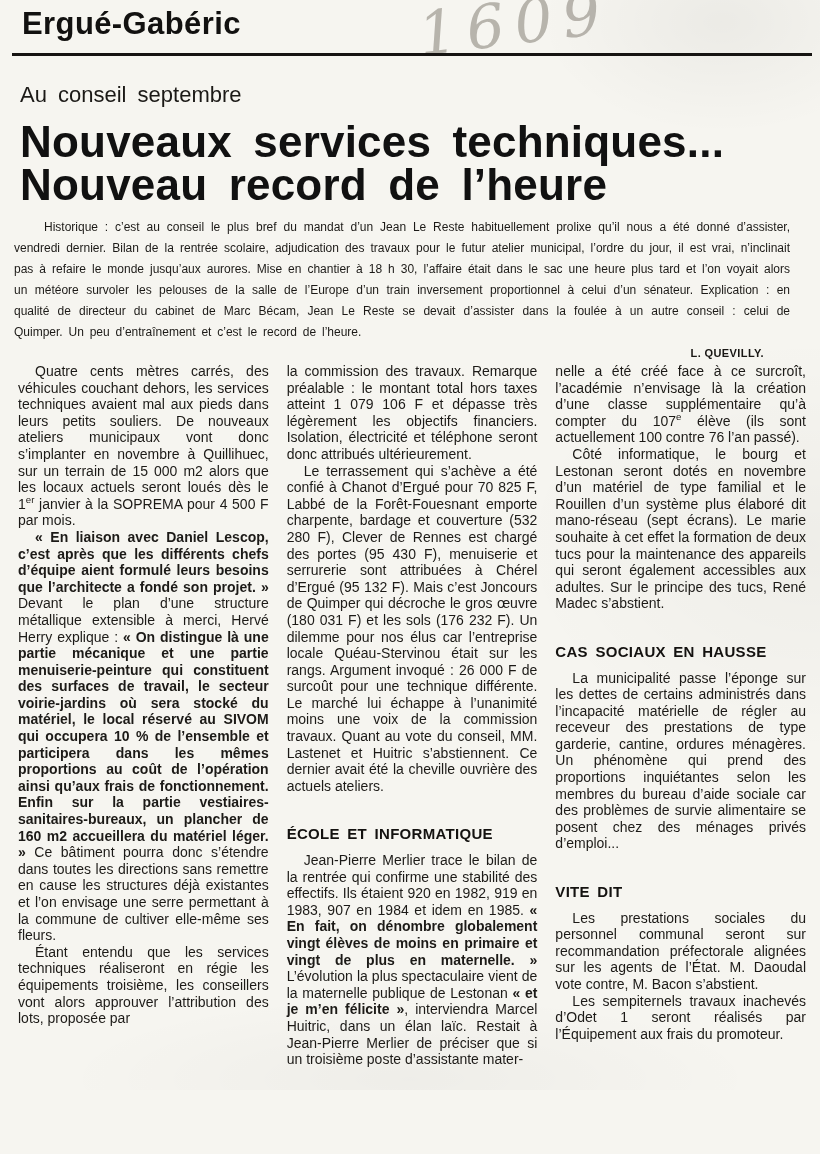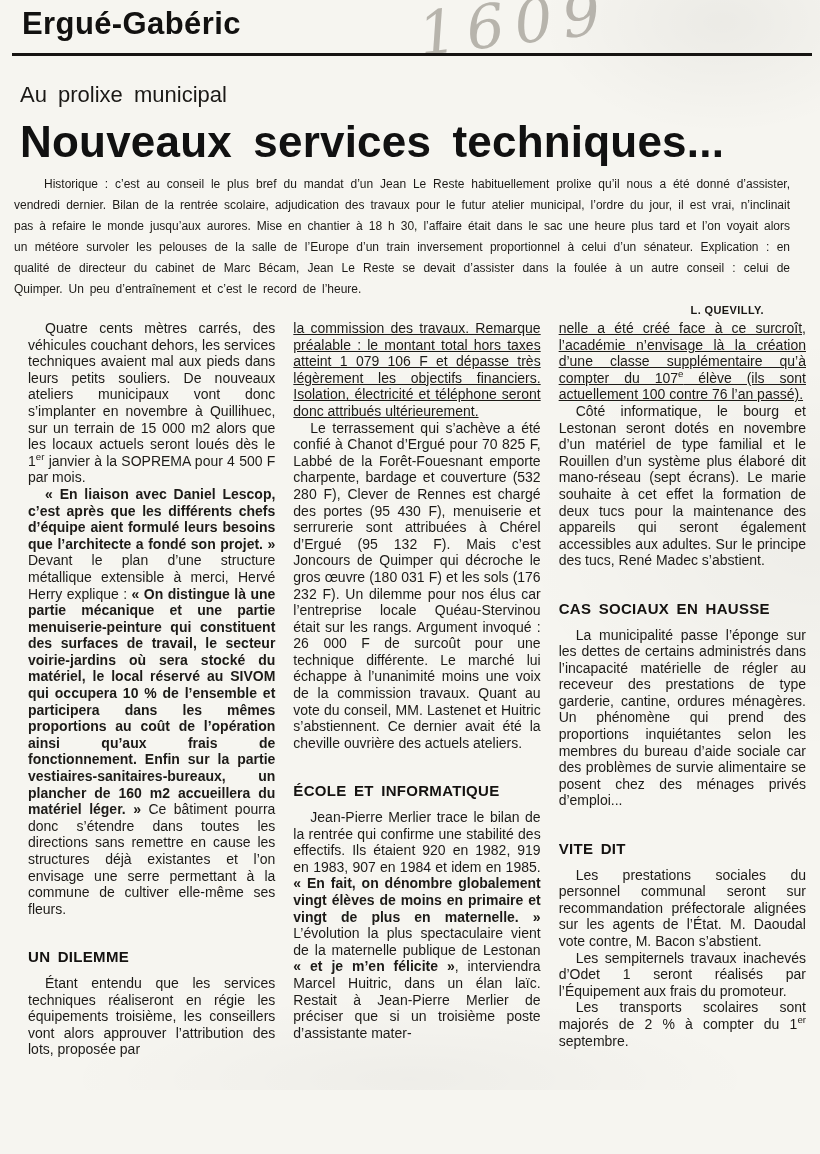--- a/index.html
+++ b/index.html
@@ -45,73 +45,72 @@
     margin:11px 30px 0 14px;
     font-size:12px;line-height:21px;text-align:justify;
     text-indent:30px;word-spacing:2.5px;color:#1c1a17;
   }
   .byline{
     margin:4px 56px 0 0;
     text-align:right;font-size:11px;font-weight:bold;letter-spacing:0.4px;
   }
   .columns{
     display:flex;gap:18px;
-    padding:4px 14px 0 28px;
+    padding:4px 14px 0 18px;
     font-size:14px;line-height:16.6px;
   }
   .col{flex:1 1 0;min-width:0;text-align:justify;color:#1c1a17;}
   .col p{margin:0;text-indent:17px;}
-  .col p.flush{text-indent:0;text-decoration:underline;}
+  .col p.flush{text-indent:0;}
   .col h3{
     font-size:15px;font-weight:bold;letter-spacing:0.3px;word-spacing:3px;
     margin:32px 0 9px 0;text-align:left;color:#141210;
   }
   .b{font-weight:bold;margin-top:24px;}
   sup{font-size:69%;line-height:0;vertical-align:super;}
 </style>
 </head>
 <body>
 
 <div class="page">
 
   <h1 class="section-title">Ergué-Gabéric</h1>
   <div class="handwritten">1609</div>
   <div class="rule"></div>
 
-  <div class="kicker">Au prolixe municipal</div>
+  <div class="kicker">Au conseil septembre</div>
 
   <h2 class="headline">
     <span>Nouveaux services techniques...</span><br>
+    <span>Nouveau record de l’heure</span>
   </h2>
 
   <p class="lede">Historique : c’est au conseil le plus bref du mandat d’un Jean Le Reste habituellement prolixe qu’il nous a été donné d’assister, vendredi dernier. Bilan de la rentrée scolaire, adjudication des travaux pour le futur atelier municipal, l’ordre du jour, il est vrai, n’inclinait pas à refaire le monde jusqu’aux aurores. Mise en chantier à 18 h 30, l’affaire était dans le sac une heure plus tard et l’on voyait alors un météore survoler les pelouses de la salle de l’Europe d’un train inversement proportionnel à celui d’un sénateur. Explication : en qualité de directeur du cabinet de Marc Bécam, Jean Le Reste se devait d’assister dans la foulée à un autre conseil : celui de Quimper. Un peu d’entraînement et c’est le record de l’heure.</p>
 
   <div class="byline">L. QUEVILLY.</div>
 
   <div class="columns">
 
     <div class="col">
       <p><span>Quatre cents mètres carrés, des véhicules couchant dehors, les services techniques avaient mal aux pieds dans leurs petits souliers. De nouveaux ateliers municipaux vont donc s’implanter en novembre à Quillihuec, sur un terrain de 15 000 m2 alors que les locaux actuels seront loués dès le 1</span><sup>er</sup><span> janvier à la SOPREMA pour 4 500 F par mois.</span></p>
       <p><span class="b">« En liaison avec Daniel Lescop, c’est après que les différents chefs d’équipe aient formulé leurs besoins que l’architecte a fondé son projet. » </span><span>Devant le plan d’une structure métallique extensible à merci, Hervé Herry explique : </span><span class="b">« On distingue là une partie mécanique et une partie menuiserie-peinture qui constituent des surfaces de travail, le secteur voirie-jardins où sera stocké du matériel, le local réservé au SIVOM qui occupera 10 % de l’ensemble et participera dans les mêmes proportions au coût de l’opération ainsi qu’aux frais de fonctionnement. Enfin sur la partie vestiaires-sanitaires-bureaux, un plancher de 160 m2 accueillera du matériel léger. » </span><span>Ce bâtiment pourra donc s’étendre dans toutes les directions sans remettre en cause les structures déjà existantes et l’on envisage une serre permettant à la commune de cultiver elle-même ses fleurs.</span></p>
-      <h3>UN DILEMME</h3>
       <p><span>Étant entendu que les services techniques réaliseront en régie les équipements troisième, les conseillers vont alors approuver l’attribution des lots, proposée par</span></p>
     </div>
 
     <div class="col">
       <p class="flush"><span>la commission des travaux. Remarque préalable : le montant total hors taxes atteint 1 079 106 F et dépasse très légèrement les objectifs financiers. Isolation, électricité et téléphone seront donc attribués ultérieurement.</span></p>
       <p><span>Le terrassement qui s’achève a été confié à Chanot d’Ergué pour 70 825 F, Labbé de la Forêt-Fouesnant emporte charpente, bardage et couverture (532 280 F), Clever de Rennes est chargé des portes (95 430 F), menuiserie et serrurerie sont attribuées à Chérel d’Ergué (95 132 F). Mais c’est Joncours de Quimper qui décroche le gros œuvre (180 031 F) et les sols (176 232 F). Un dilemme pour nos élus car l’entreprise locale Quéau-Stervinou était sur les rangs. Argument invoqué : 26 000 F de surcoût pour une technique différente. Le marché lui échappe à l’unanimité moins une voix de la commission travaux. Quant au vote du conseil, MM. Lastenet et Huitric s’abstiennent. Ce dernier avait été la cheville ouvrière des actuels ateliers.</span></p>
       <h3>ÉCOLE ET INFORMATIQUE</h3>
       <p><span>Jean-Pierre Merlier trace le bilan de la rentrée qui confirme une stabilité des effectifs. Ils étaient 920 en 1982, 919 en 1983, 907 en 1984 et idem en 1985. </span><span class="b">« En fait, on dénombre globalement vingt élèves de moins en primaire et vingt de plus en maternelle. » </span><span>L’évolution la plus spectaculaire vient de la maternelle publique de Lestonan </span><span class="b">« et je m’en félicite »</span><span>, interviendra Marcel Huitric, dans un élan laïc. Restait à Jean-Pierre Merlier de préciser que si un troisième poste d’assistante mater-</span></p>
     </div>
 
     <div class="col">
       <p class="flush"><span>nelle a été créé face à ce surcroît, l’académie n’envisage là la création d’une classe supplémentaire qu’à compter du 107</span><sup>e</sup><span> élève (ils sont actuellement 100 contre 76 l’an passé).</span></p>
       <p><span>Côté informatique, le bourg et Lestonan seront dotés en novembre d’un matériel de type familial et le Rouillen d’un système plus élaboré dit mano-réseau (sept écrans). Le marie souhaite à cet effet la formation de deux tucs pour la maintenance des appareils qui seront également accessibles aux adultes. Sur le principe des tucs, René Madec s’abstient.</span></p>
       <h3>CAS SOCIAUX EN HAUSSE</h3>
       <p><span>La municipalité passe l’éponge sur les dettes de certains administrés dans l’incapacité matérielle de régler au receveur des prestations de type garderie, cantine, ordures ménagères. Un phénomène qui prend des proportions inquiétantes selon les membres du bureau d’aide sociale car des problèmes de survie alimentaire se posent chez des ménages privés d’emploi...</span></p>
       <h3>VITE DIT</h3>
       <p><span>Les prestations sociales du personnel communal seront sur recommandation préfectorale alignées sur les agents de l’État. M. Daoudal vote contre, M. Bacon s’abstient.</span></p>
       <p><span>Les sempiternels travaux inachevés d’Odet 1 seront réalisés par l’Équipement aux frais du promoteur.</span></p>
-      <p><span>Les transports scolaires sont majorés de 2 % à compter du 1</span><sup>er</sup><span> septembre.</span></p>
     </div>
 
   </div>
 </div>
 
 </body></html>

